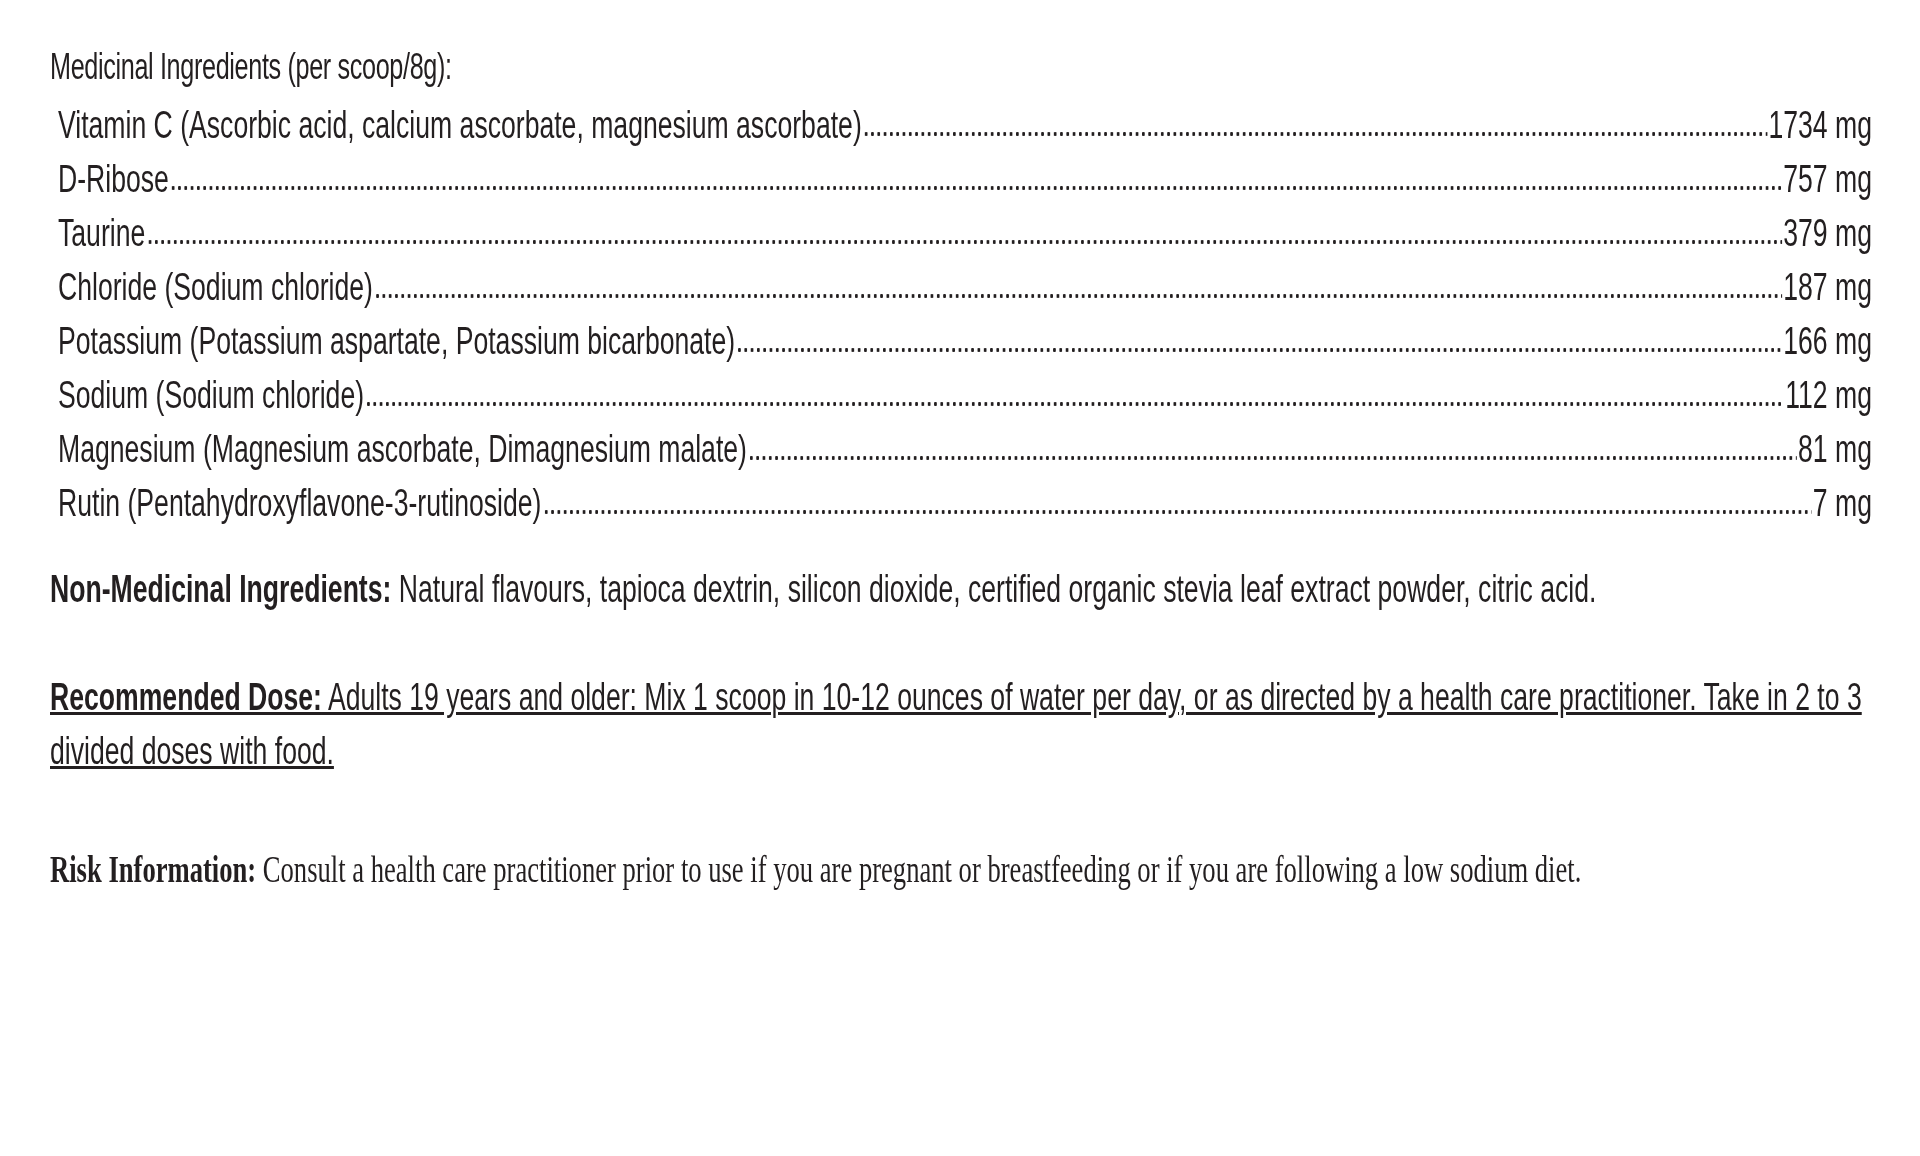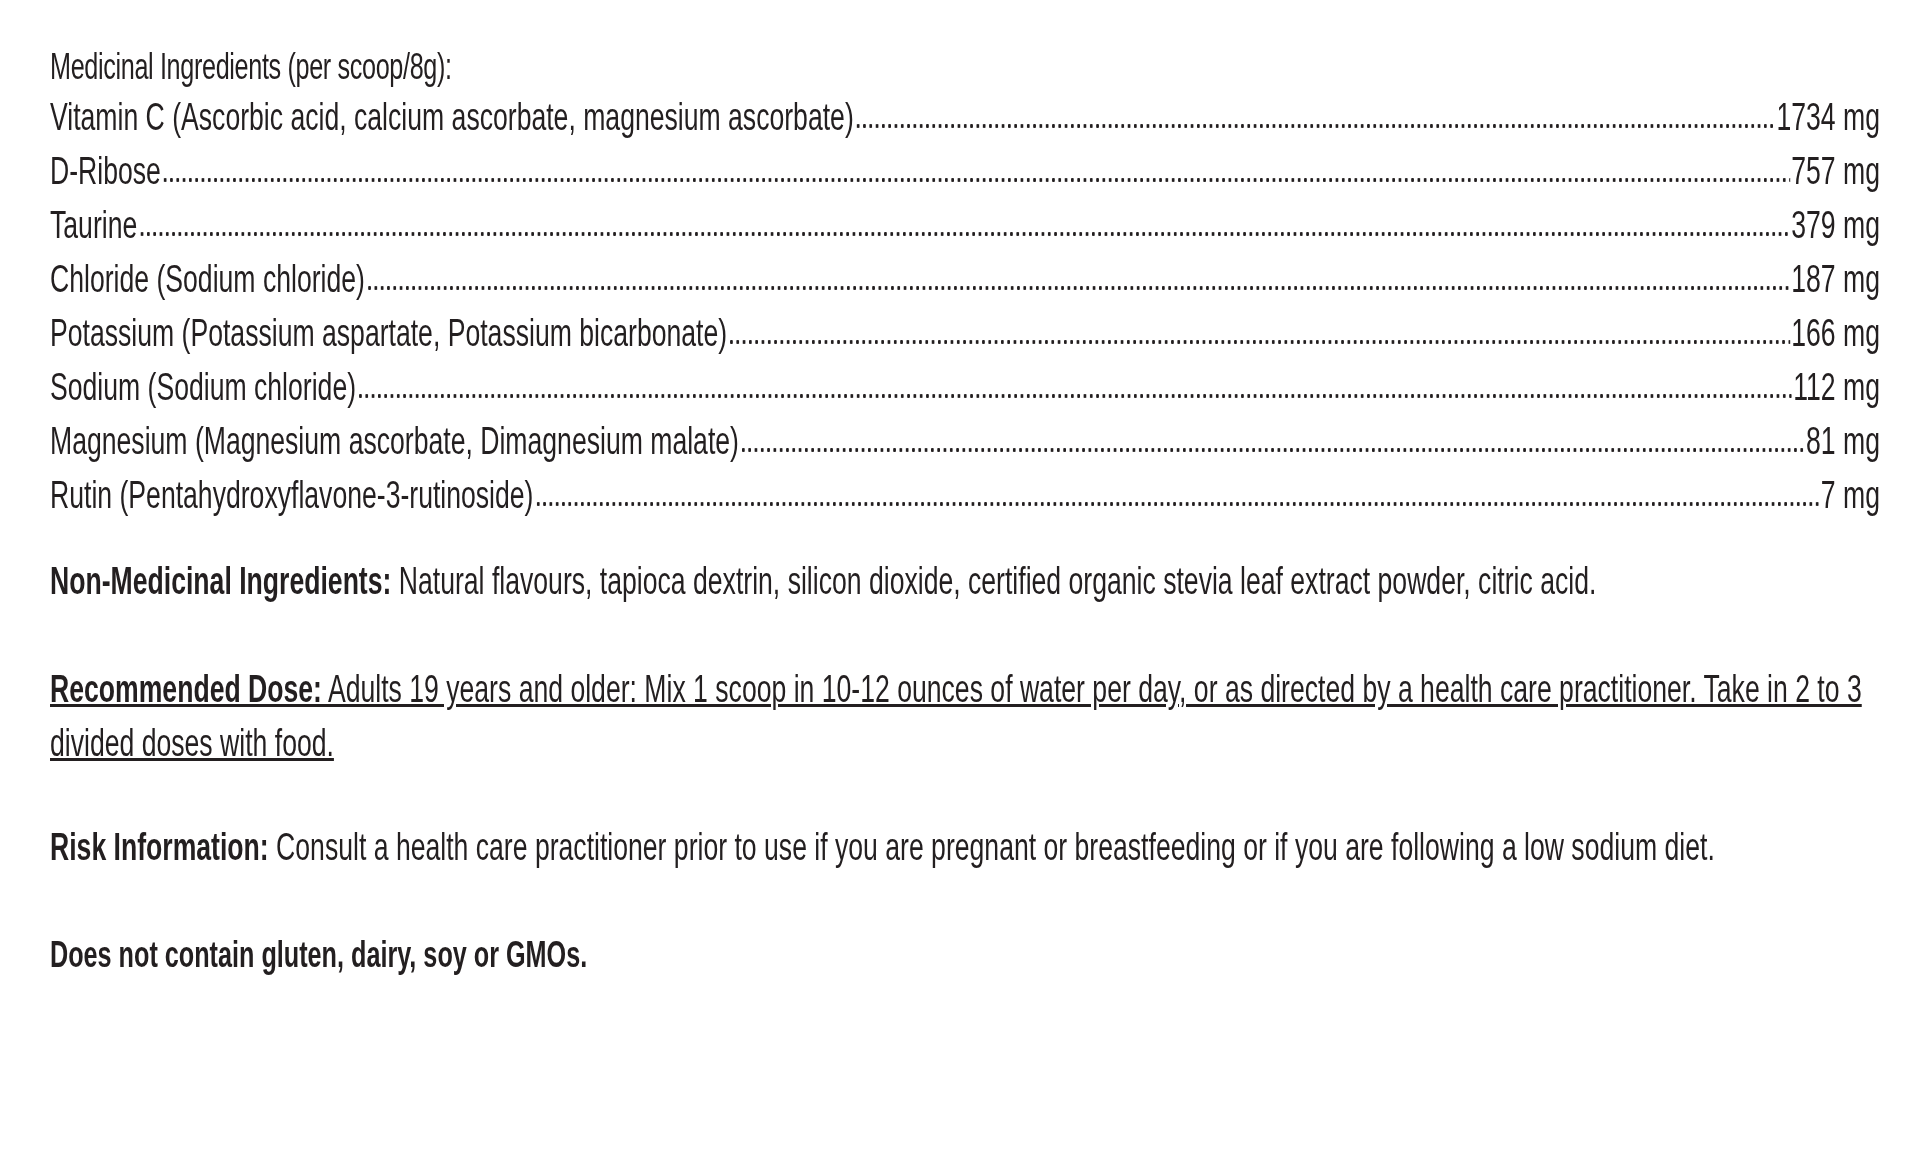--- a/index.html
+++ b/index.html
@@ -30,21 +30,21 @@
       white-space: nowrap;
     }
     .heading {
       font-size: 36px;
       font-weight: normal;
       line-height: 46px;
       height: 46px;
       letter-spacing: -0.5px;
     }
     .ingredient-list {
-      margin: 0;
+      margin: 8px;
       padding: 0;
       list-style: none;
     }
     .ingredient-row {
       height: 54px;
       position: relative;
     }
     .ingredient-row .cond {
       display: flex;
       align-items: baseline;
@@ -84,21 +84,21 @@
       position: relative;
     }
     .wrap {
       display: block;
       transform-origin: left top;
       transform: scaleX(0.70);
       width: calc(100% / 0.70);
     }
     .section-nonmed { margin-top: 32px; }
     .section-dose { margin-top: 54px; text-decoration: underline; }
-    .section-risk { margin-top: 50px; }
+    .section-risk { margin-top: 64px; font-family: Liberation Serif, serif; }
     .section-free { margin-top: 54px; }
     .free-text {
       font-weight: bold;
       font-size: 36px;
     }
   </style>
 </head>
 <body>
 
 <div class="page">
@@ -177,17 +177,14 @@
       <b>Recommended Dose:</b><span> Adults 19 years and older: Mix 1 scoop in 10-12 ounces of water per day, or as directed by a health care practitioner. Take in 2 to 3 divided doses with food.</span>
     </p>
   </div>
 
   <div class="para-block section-risk">
     <p class="para wrap">
       <b>Risk Information:</b><span> Consult a health care practitioner prior to use if you are pregnant or breastfeeding or if you are following a low sodium diet.</span>
     </p>
   </div>
 
-  <div class="para-block section-free">
-    <p class="para wrap free-text">Does not contain gluten, dairy, soy or GMOs.</p>
-  </div>
 
 </div>
 
 </body></html>

